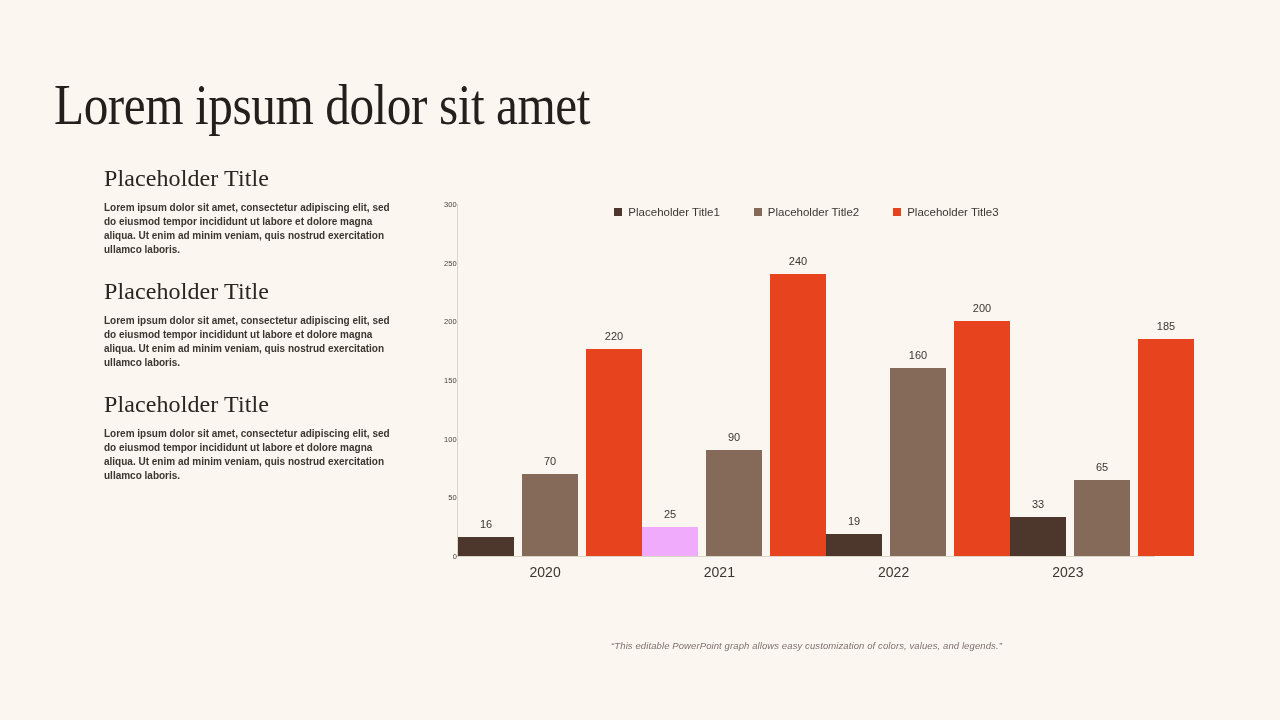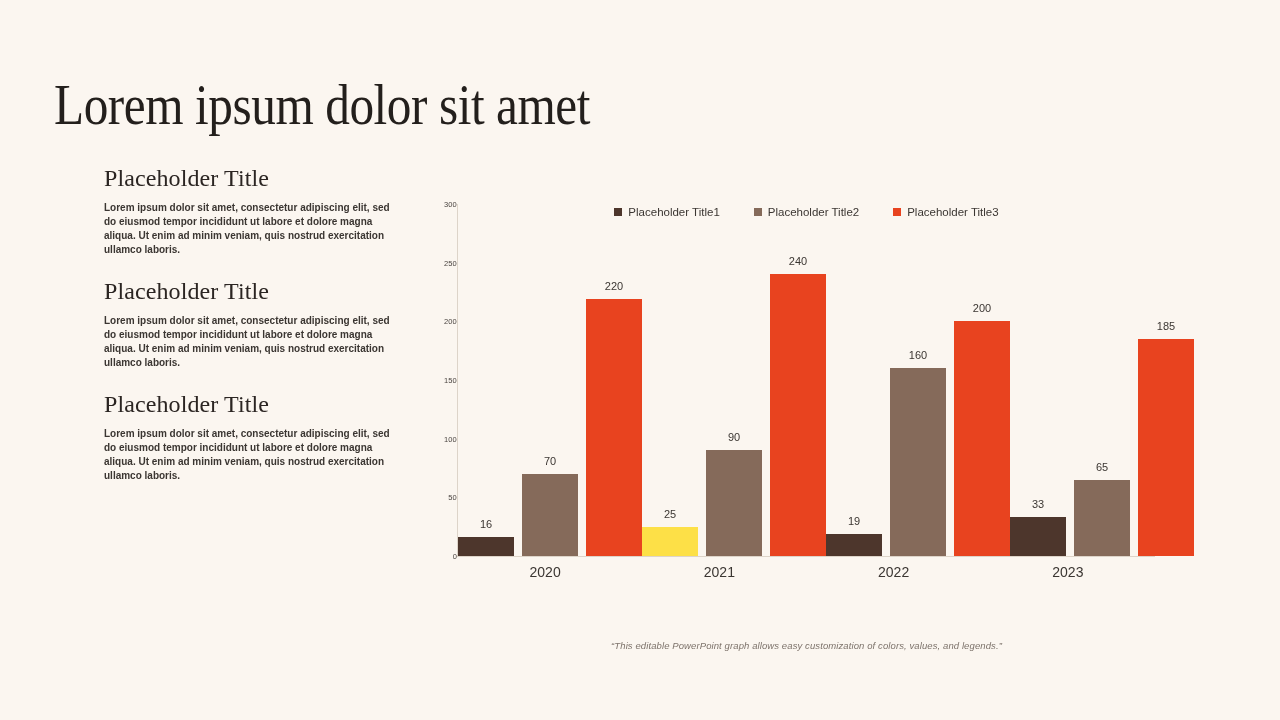--- a/index.html
+++ b/index.html
@@ -253,26 +253,26 @@
     <div class="axis-line-v"></div>
     <div class="axis-line-h"></div>
     <div class="bars-region" id="bars-region">
         <div class="bar-group">
           <div class="bar" style="height: 18.7733px; background: rgb(77, 54, 44);">
             <span class="bar-label">16</span>
           </div>
           <div class="bar" style="height: 82.1333px; background: rgb(133, 106, 90);">
             <span class="bar-label">70</span>
           </div>
-          <div class="bar" style="height: 257px; background: rgb(232, 67, 31);">
+          <div class="bar" style="height: 207px; background: rgb(232, 67, 31);">
             <span class="bar-label">220</span>
           </div>
         </div>
         <div class="bar-group">
-          <div class="bar" style="height: 29.3333px; background: #fde047;">
+          <div class="bar" style="height: 29.3333px; background: #f0abfc;">
             <span class="bar-label">25</span>
           </div>
           <div class="bar" style="height: 105.6px; background: rgb(133, 106, 90);">
             <span class="bar-label">90</span>
           </div>
           <div class="bar" style="height: 281.6px; background: rgb(232, 67, 31);">
             <span class="bar-label">240</span>
           </div>
         </div>
         <div class="bar-group">

